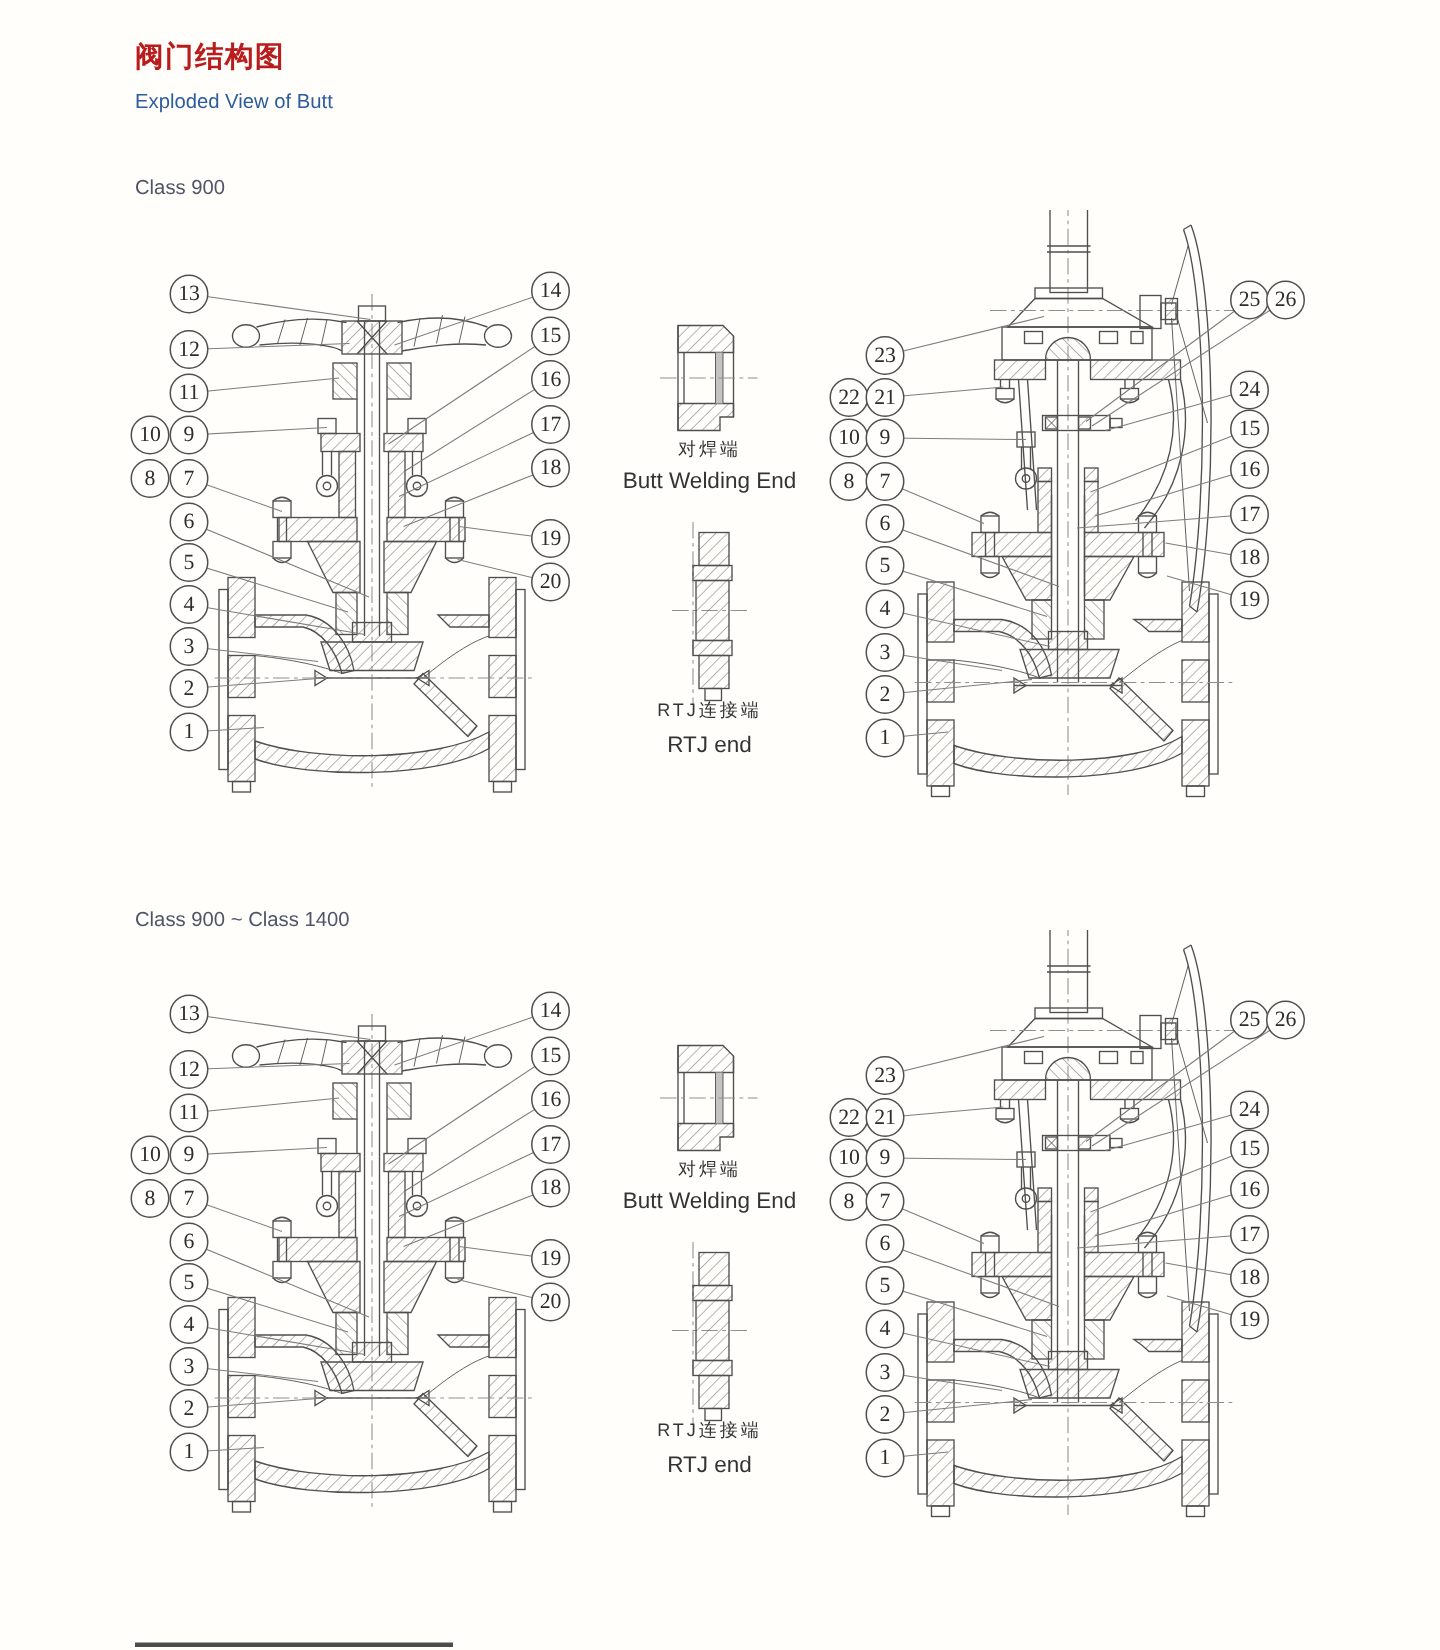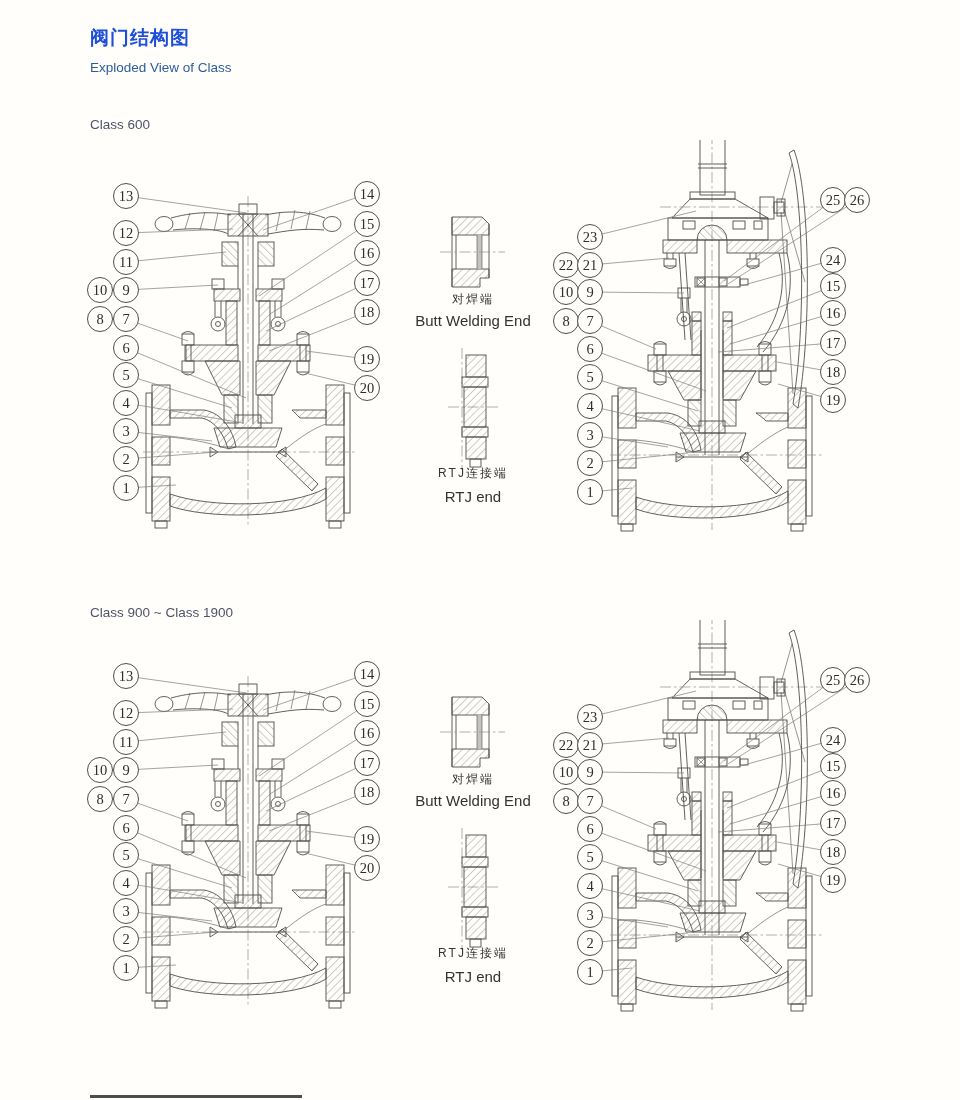--- a/index.html
+++ b/index.html
@@ -24,25 +24,25 @@
   .midtext { position:absolute; left:373px; width:200px; text-align:center; color:#333; }
   .mid-zh { font-size:12px; letter-spacing:2px; }
   .mid-en { font-size:15px; }
   .bottom-rule { left:90px; top:1095px; width:212px; height:2.5px; background:#4c4c4c; }
 </style>
 </head>
 <body>
 
 <div class="page">
 
-  <div class="abs title-zh" style="color: #1d4ed8;">阀门结构图</div>
-  <div class="abs title-en" style="color: rgb(43, 93, 158);">Exploded View of Class</div>
-
-  <div class="abs class-label" style="top: 117px; color: rgb(79, 84, 104);">Class 600</div>
-  <div class="abs class-label" style="top: 605px; color: rgb(79, 84, 104);">Class 900 ~ Class 1900</div>
+  <div class="abs title-zh" style="color: #b91c1c;">阀门结构图</div>
+  <div class="abs title-en" style="color: rgb(43, 93, 158);">Exploded View of Butt</div>
+
+  <div class="abs class-label" style="top: 117px; color: rgb(79, 84, 104);">Class 900</div>
+  <div class="abs class-label" style="top: 605px; color: rgb(79, 84, 104);">Class 900 ~ Class 1400</div>
 
   <svg class="secsvg" style="top:140px" viewBox="0 140 960 400">
     <defs>
       <pattern id="h1" width="5.5" height="5.5" patternUnits="userSpaceOnUse" patternTransform="rotate(45)">
         <line x1="0" y1="0" x2="0" y2="5.5" stroke="#6e6e6e" stroke-width="0.7"></line>
       </pattern>
       <pattern id="h2" width="5.5" height="5.5" patternUnits="userSpaceOnUse" patternTransform="rotate(-45)">
         <line x1="0" y1="0" x2="0" y2="5.5" stroke="#6e6e6e" stroke-width="0.7"></line>
       </pattern>
 

